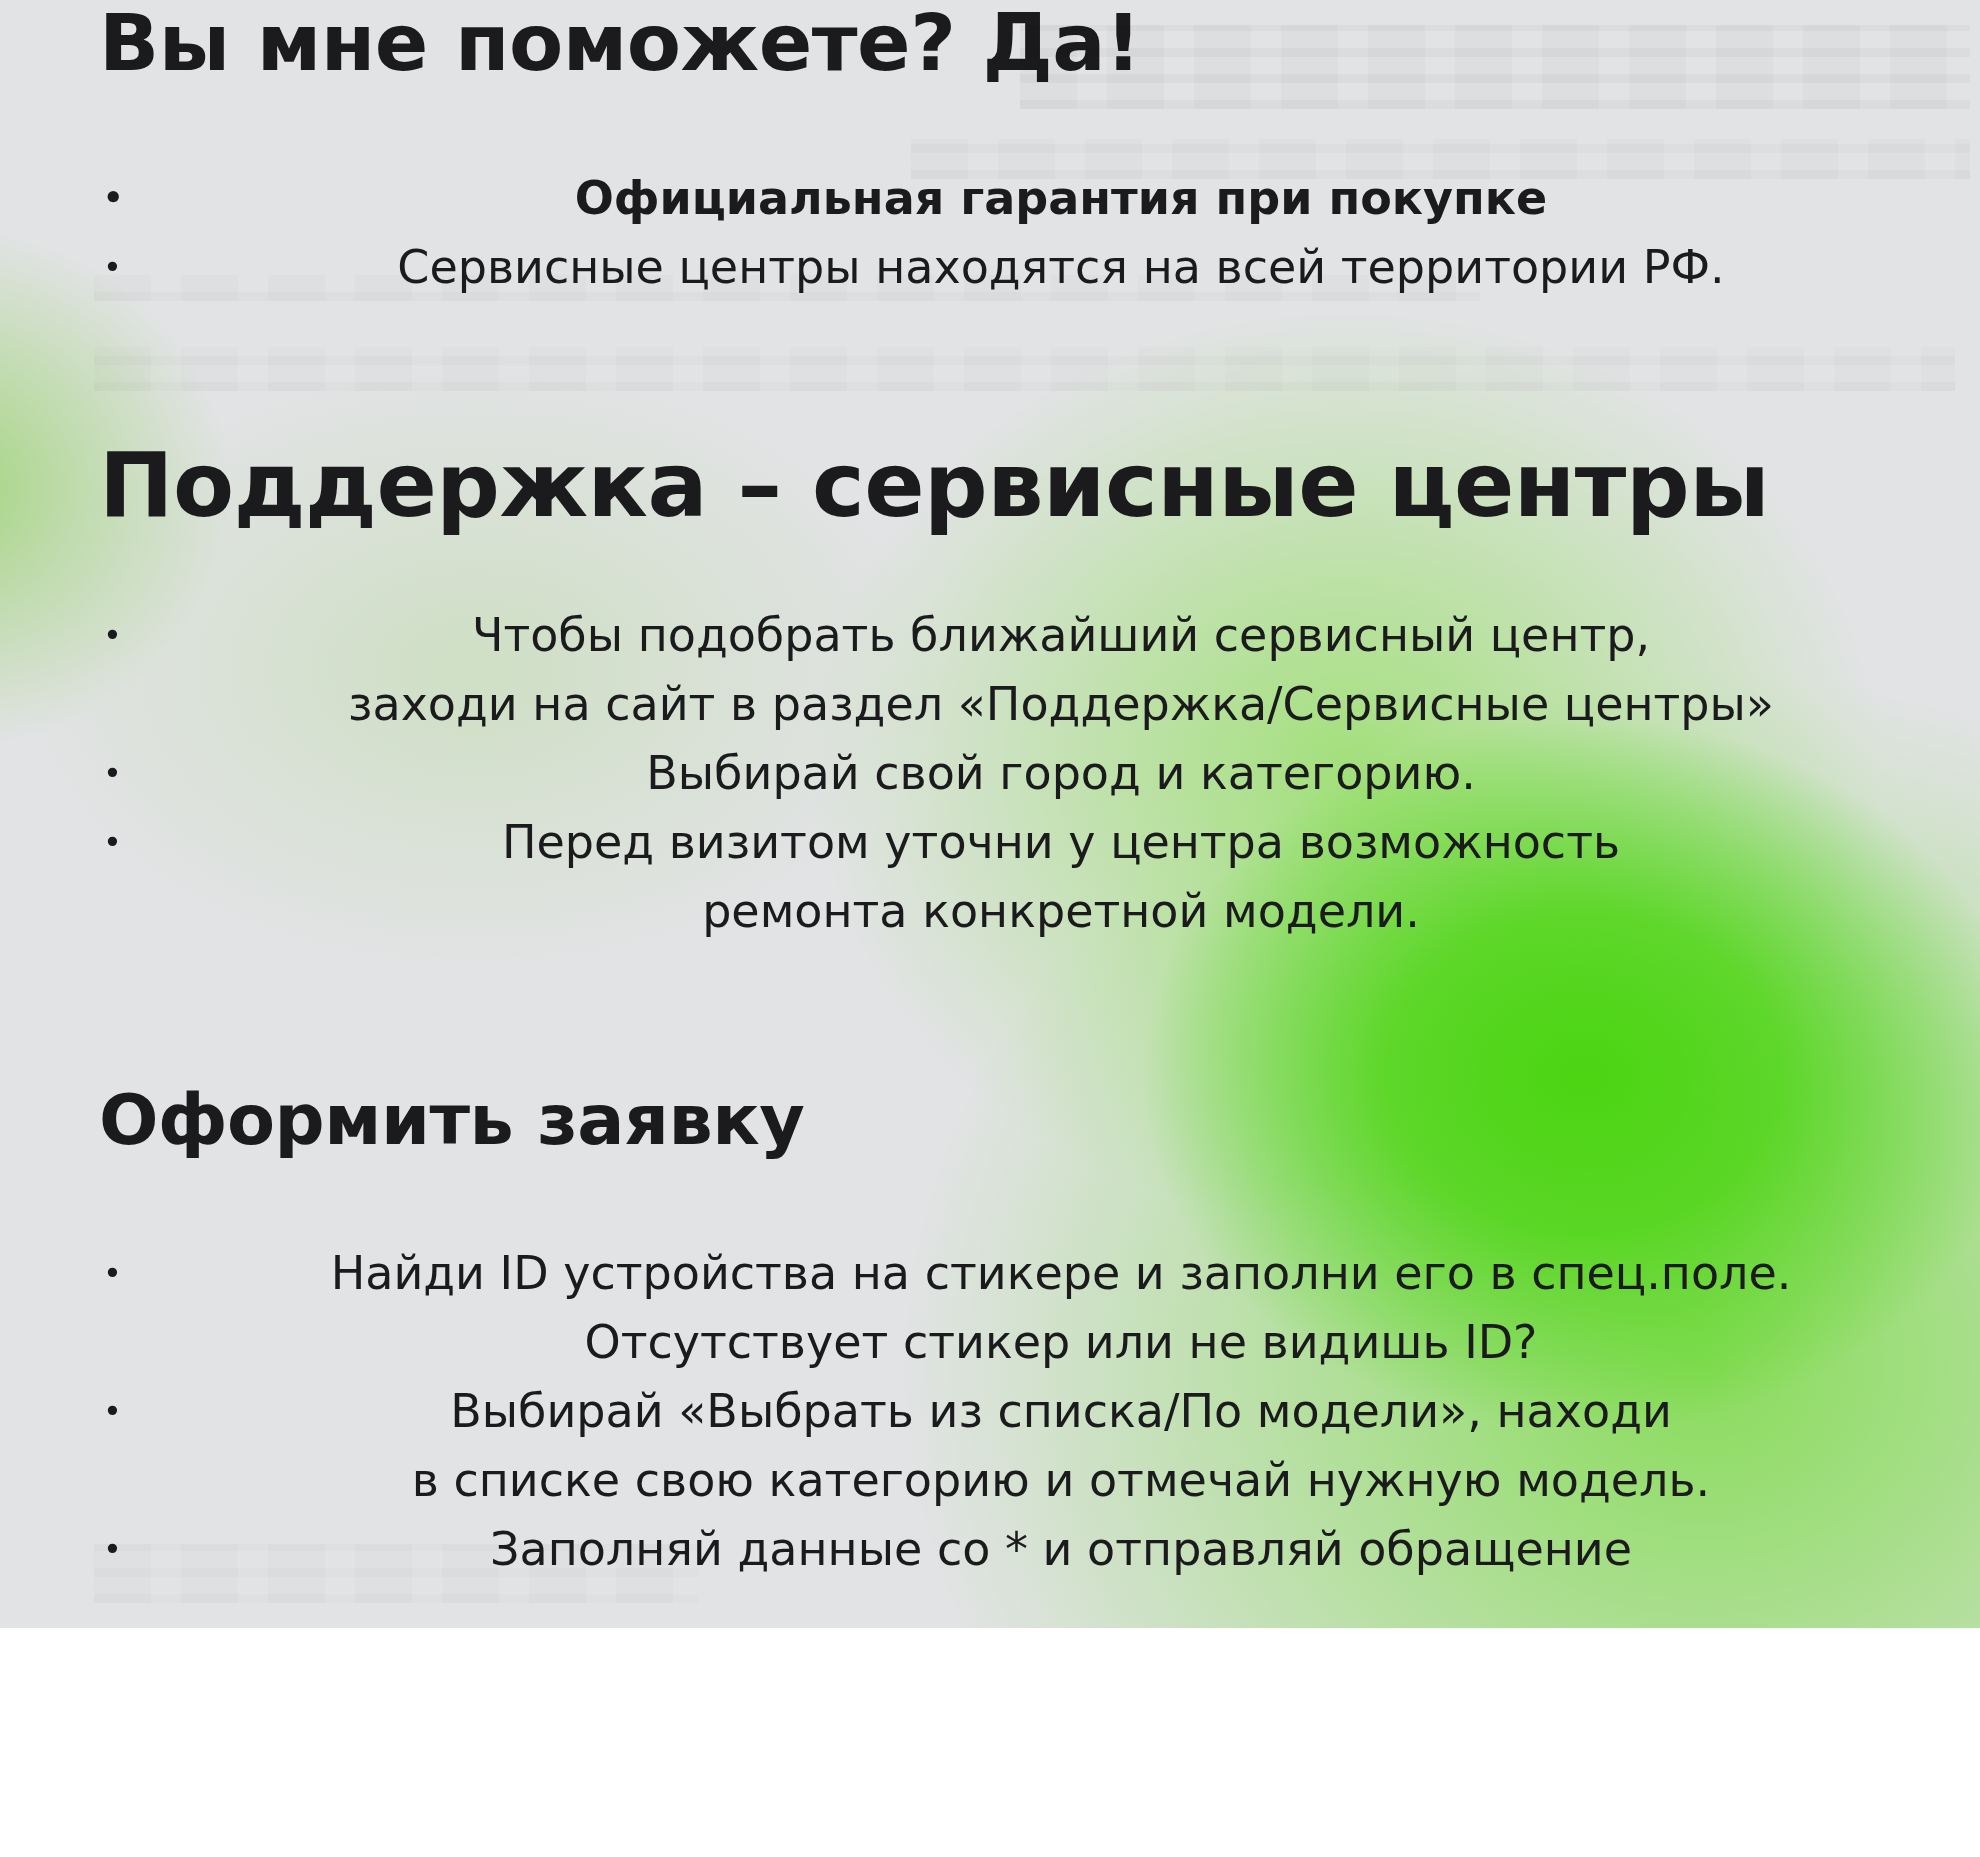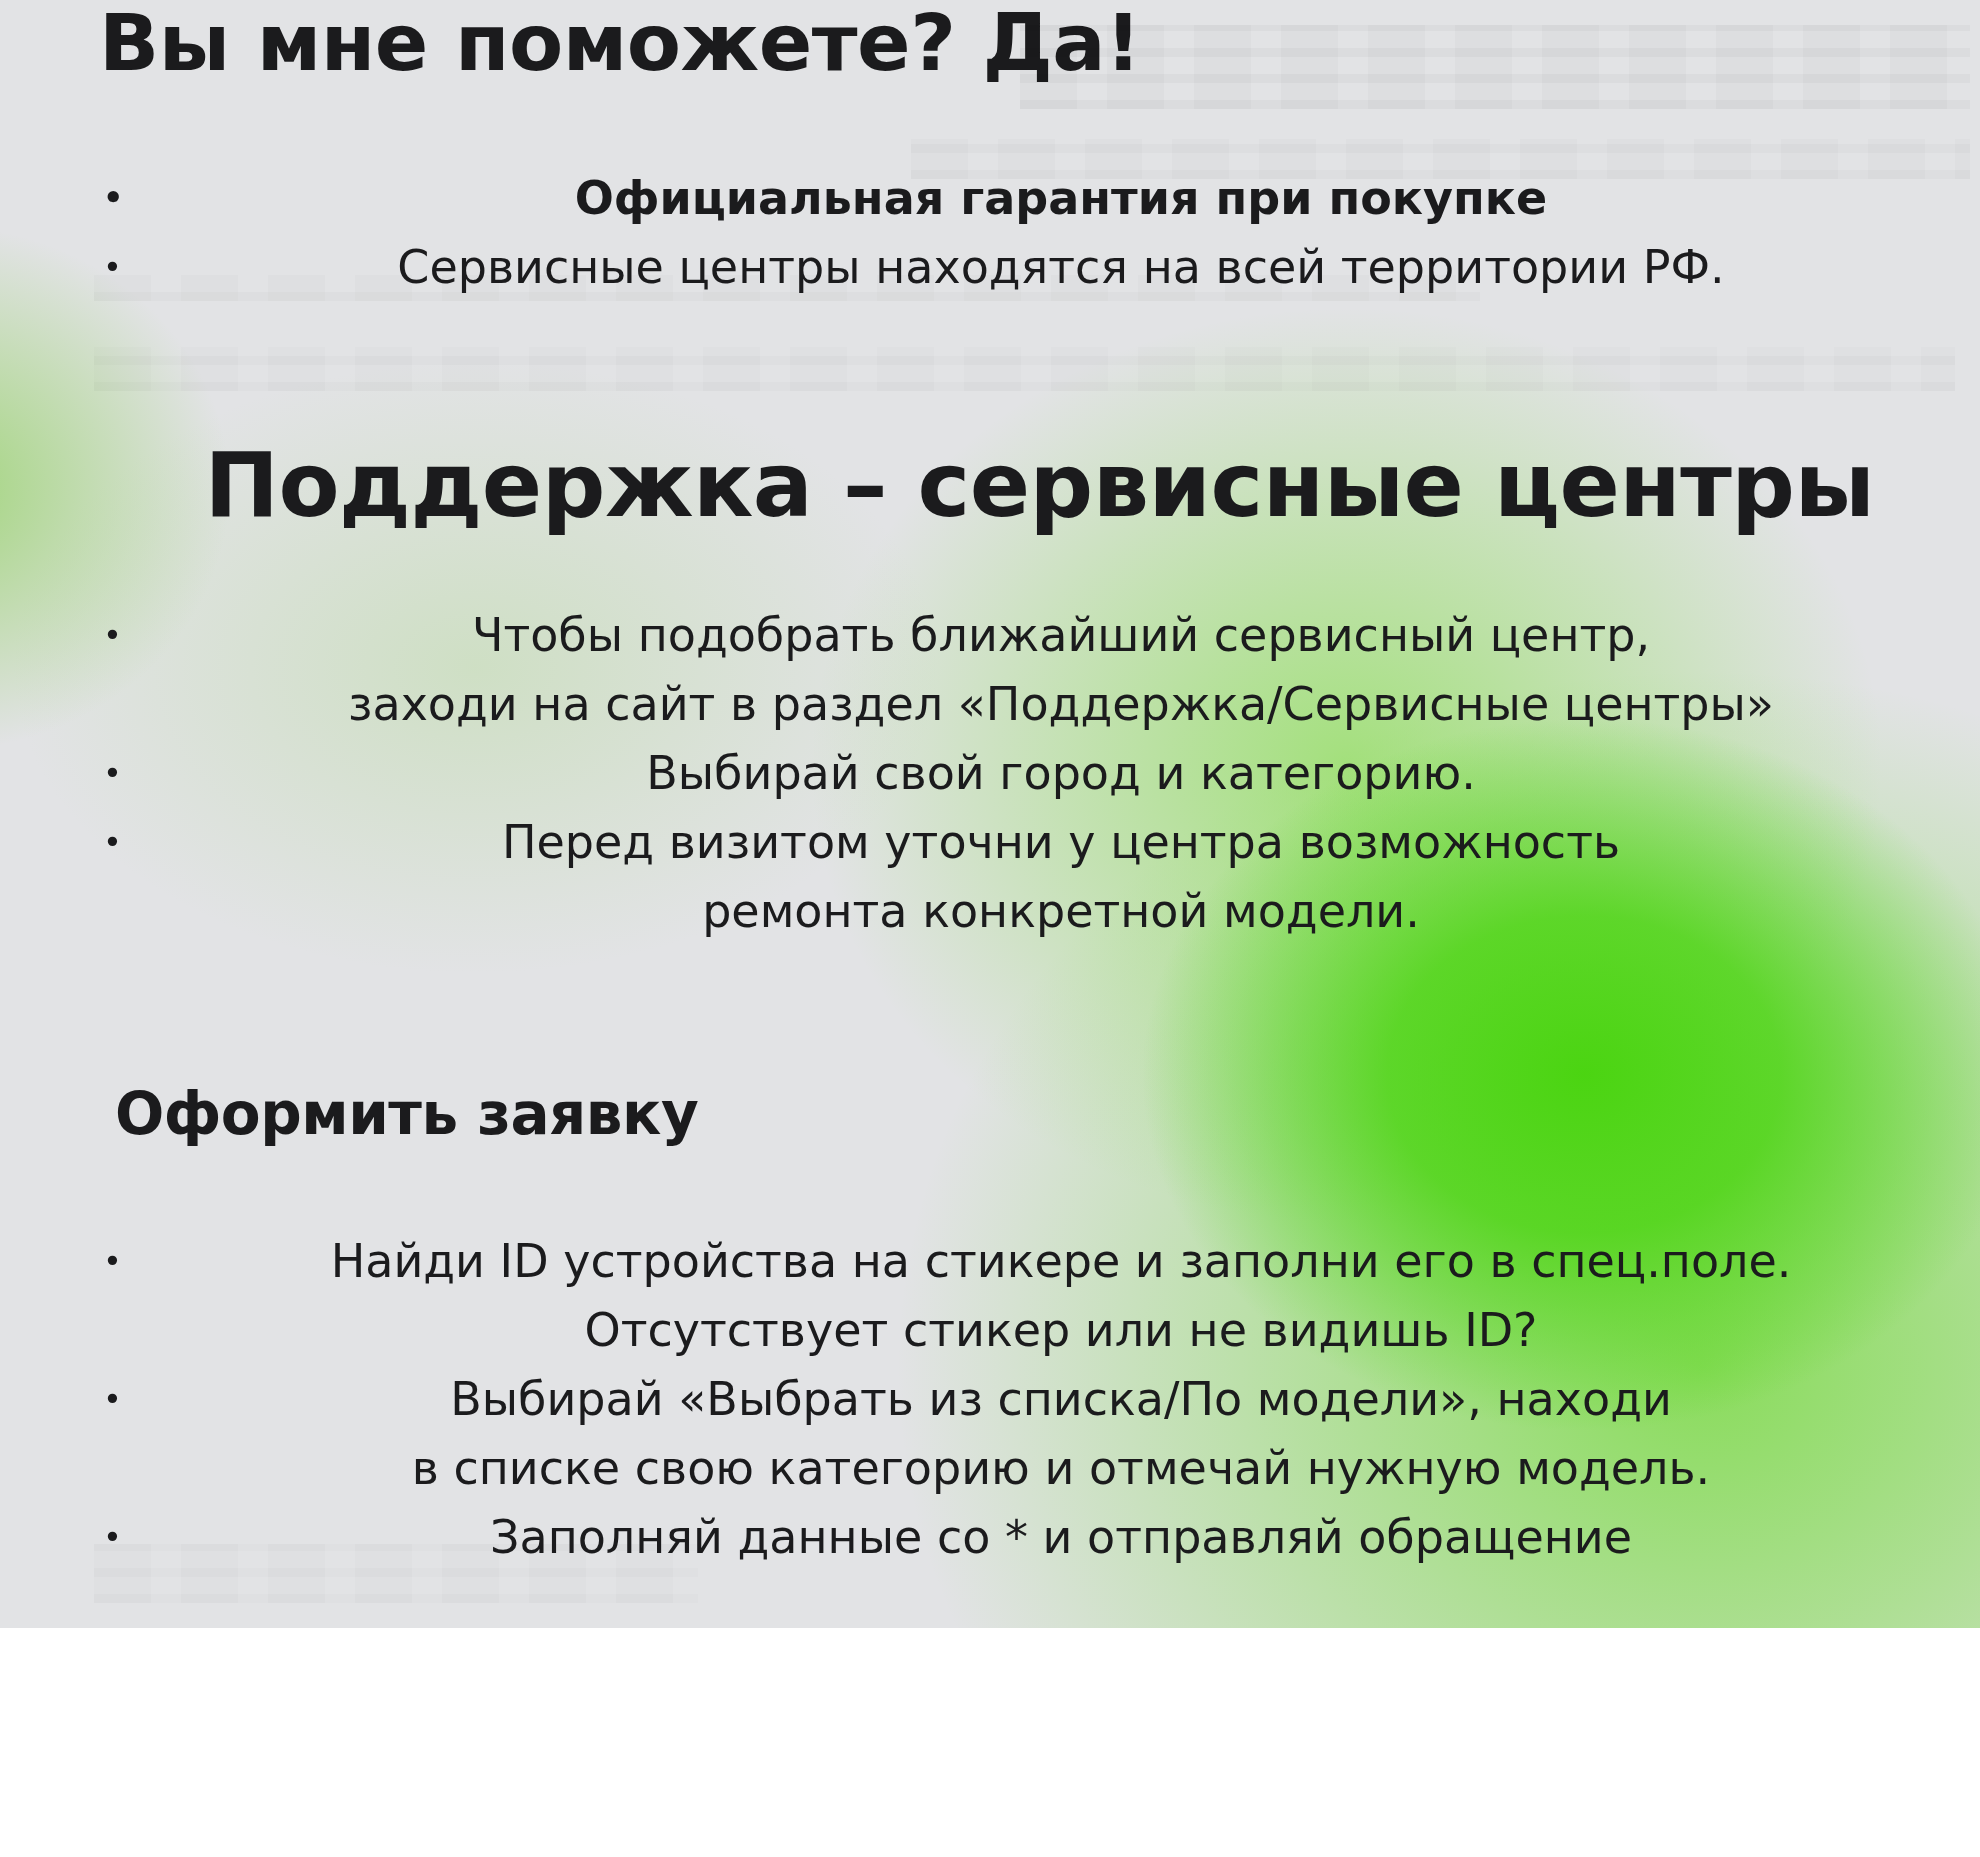--- a/index.html
+++ b/index.html
@@ -29,22 +29,22 @@
       radial-gradient(644px 426px at 24% 41%, rgba(170,216,135,0.35) 0%, rgba(170,216,135,0) 72%);
   }
   h1{
     margin:0;
     font-weight:700;
     line-height:1;
     letter-spacing:-0.5px;
     color:var(--text);
   }
   .s1 h1{font-size:79px;margin-top:4px;}
-  .s2 h1{font-size:89px;margin-top:139px;text-align:center;}
-  .s3 h1{font-size:58px;margin-top:139px;margin-left:16px;}
+  .s2 h1{font-size:89px;margin-top:139px;}
+  .s3 h1{font-size:70px;margin-top:139px;}
   ul.bullets{
     list-style:none;
     margin:0;
     padding:0;
   }
   .s1 ul.bullets{margin-top:81px;}
   .s2 ul.bullets{margin-top:71px;}
   .s3 ul.bullets{margin-top:84px;}
   ul.bullets li{
     position:relative;

